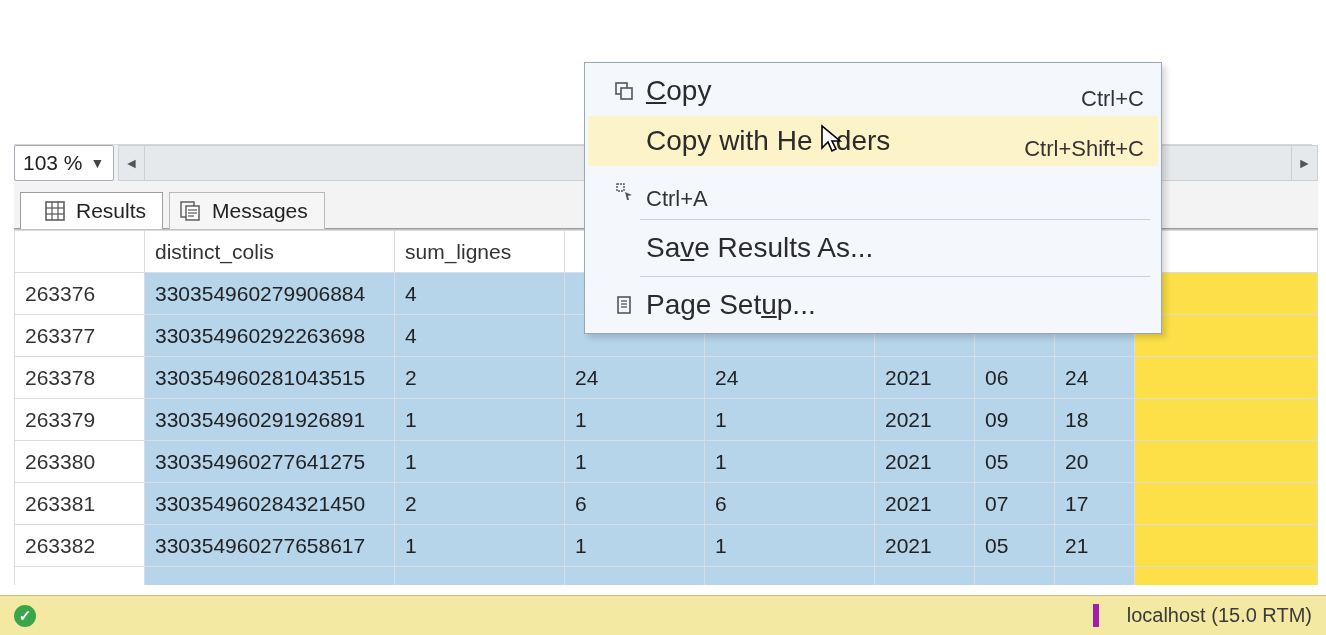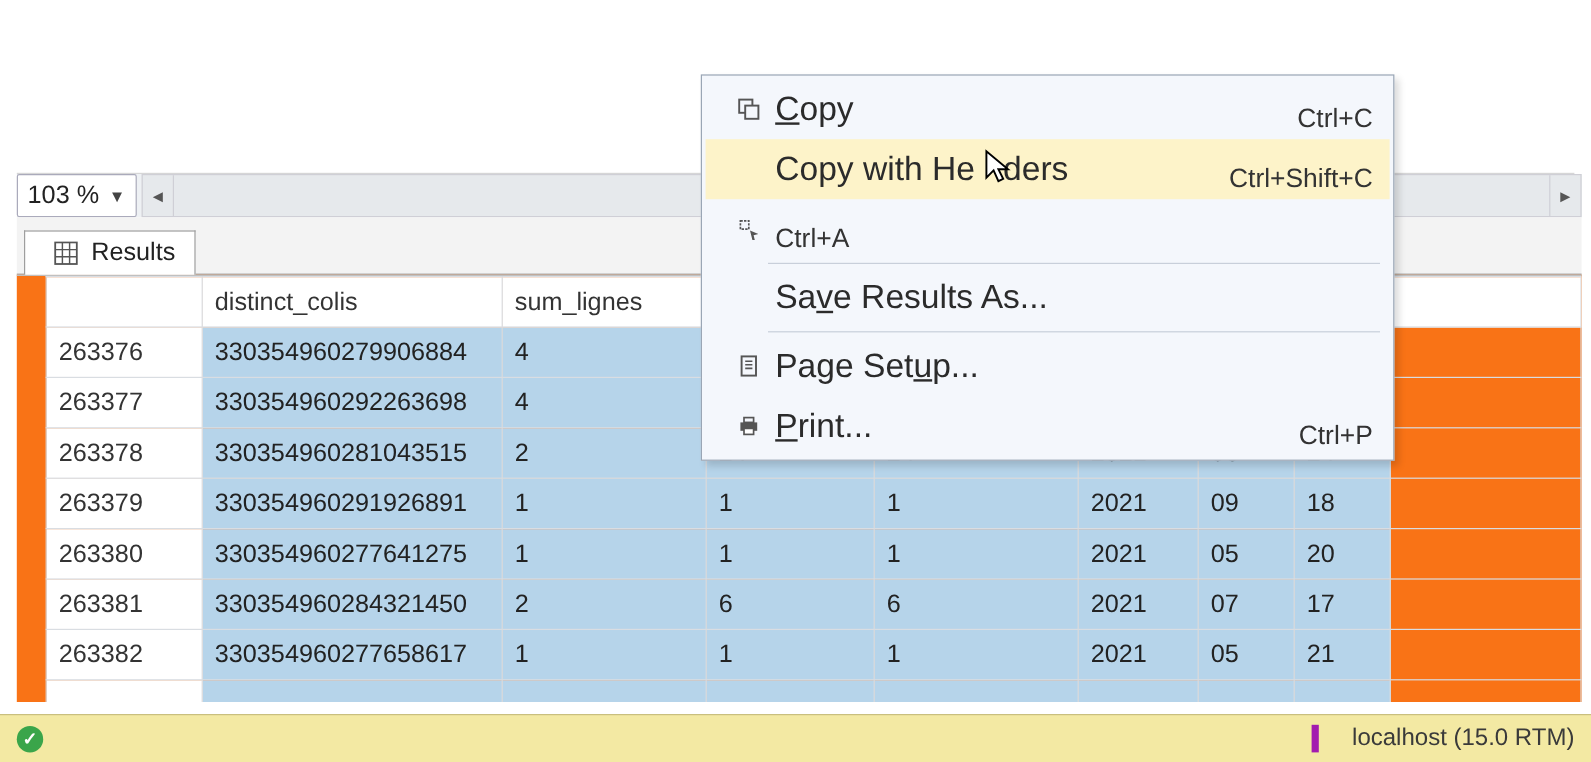--- a/index.html
+++ b/index.html
@@ -103,24 +103,23 @@
   }
   .tab .ticon { width: 22px; height: 22px; display: inline-flex; align-items: center; justify-content: center; }
 
   
   .grid-area {
     position: absolute;
     left: 14px;
     right: 8px;
     top: 229px;
     bottom: 50px;
-    background: #f97316;
+    background: #fde047;
     overflow: hidden;
     border-top: 1px solid #c0c0c0;
-    padding-left: 24px;
   }
   table.grid {
     border-collapse: collapse;
     width: 100%;
     font-variant-numeric: tabular-nums;
   }
   table.grid th, table.grid td {
     border: 1px solid #d9dde2;
     padding: 6px 10px;
     text-align: left;
@@ -230,20 +229,32 @@
     <span class="ticon">
       <svg width="20" height="20" viewBox="0 0 20 20">
           <rect x="1" y="1" width="18" height="18" fill="none" stroke="#555" stroke-width="1.5"></rect>
           <line x1="1" y1="7" x2="19" y2="7" stroke="#555" stroke-width="1.2"></line>
           <line x1="1" y1="13" x2="19" y2="13" stroke="#555" stroke-width="1.2"></line>
           <line x1="7" y1="1" x2="7" y2="19" stroke="#555" stroke-width="1.2"></line>
           <line x1="13" y1="1" x2="13" y2="19" stroke="#555" stroke-width="1.2"></line>
         </svg>
     </span>
     <span>Results</span>
+  </div>
+  <div class="tab">
+    <span class="ticon">
+      <svg width="22" height="20" viewBox="0 0 22 20">
+          <rect x="1" y="1" width="13" height="15" fill="none" stroke="#555" stroke-width="1.4"></rect>
+          <rect x="6" y="5" width="13" height="14" fill="#fff" stroke="#555" stroke-width="1.4"></rect>
+          <line x1="8" y1="9" x2="17" y2="9" stroke="#555" stroke-width="1.2"></line>
+          <line x1="8" y1="12" x2="17" y2="12" stroke="#555" stroke-width="1.2"></line>
+          <line x1="8" y1="15" x2="14" y2="15" stroke="#555" stroke-width="1.2"></line>
+        </svg>
+    </span>
+    <span>Messages</span>
   </div>
 </div>
 
 <div class="grid-area">
   <table class="grid">
     <thead>
       <tr>
         <th class="blankhead" style="width:130px"></th>
         <th style="width:250px">distinct_colis</th>
         <th style="width:170px">sum_lignes</th>
@@ -390,30 +401,19 @@
     <span class="ctx-icon">
       <svg width="20" height="20" viewBox="0 0 20 20">
           <rect x="4" y="2" width="12" height="16" fill="none" stroke="#555" stroke-width="1.6"></rect>
           <line x1="7" y1="6" x2="13" y2="6" stroke="#555" stroke-width="1.3"></line>
           <line x1="7" y1="9" x2="13" y2="9" stroke="#555" stroke-width="1.3"></line>
           <line x1="7" y1="12" x2="13" y2="12" stroke="#555" stroke-width="1.3"></line>
         </svg>
     </span>
     <span class="ctx-label">Page Set<u>u</u>p...</span>
   </div>
-  <div class="ctx-item">
-    <span class="ctx-icon">
-      <svg width="20" height="20" viewBox="0 0 20 20">
-          <rect x="3" y="7" width="14" height="7" fill="#555"></rect>
-          <rect x="6" y="3" width="8" height="4" fill="none" stroke="#555" stroke-width="1.4"></rect>
-          <rect x="6" y="12" width="8" height="5" fill="#fff" stroke="#555" stroke-width="1.4"></rect>
-        </svg>
-    </span>
-    <span class="ctx-label"><u>P</u>rint...</span>
-    <span class="ctx-shortcut">Ctrl+P</span>
-  </div>
 </div>
 
 <div class="cursor">
   <svg width="26" height="30" viewBox="0 0 26 30">
     <path d="M2 2 L2 24 L8 18 L12 27 L16 25 L12 17 L20 17 Z" fill="#fff" stroke="#000" stroke-width="1.6"></path>
   </svg>
 </div>
 
 </body></html>

